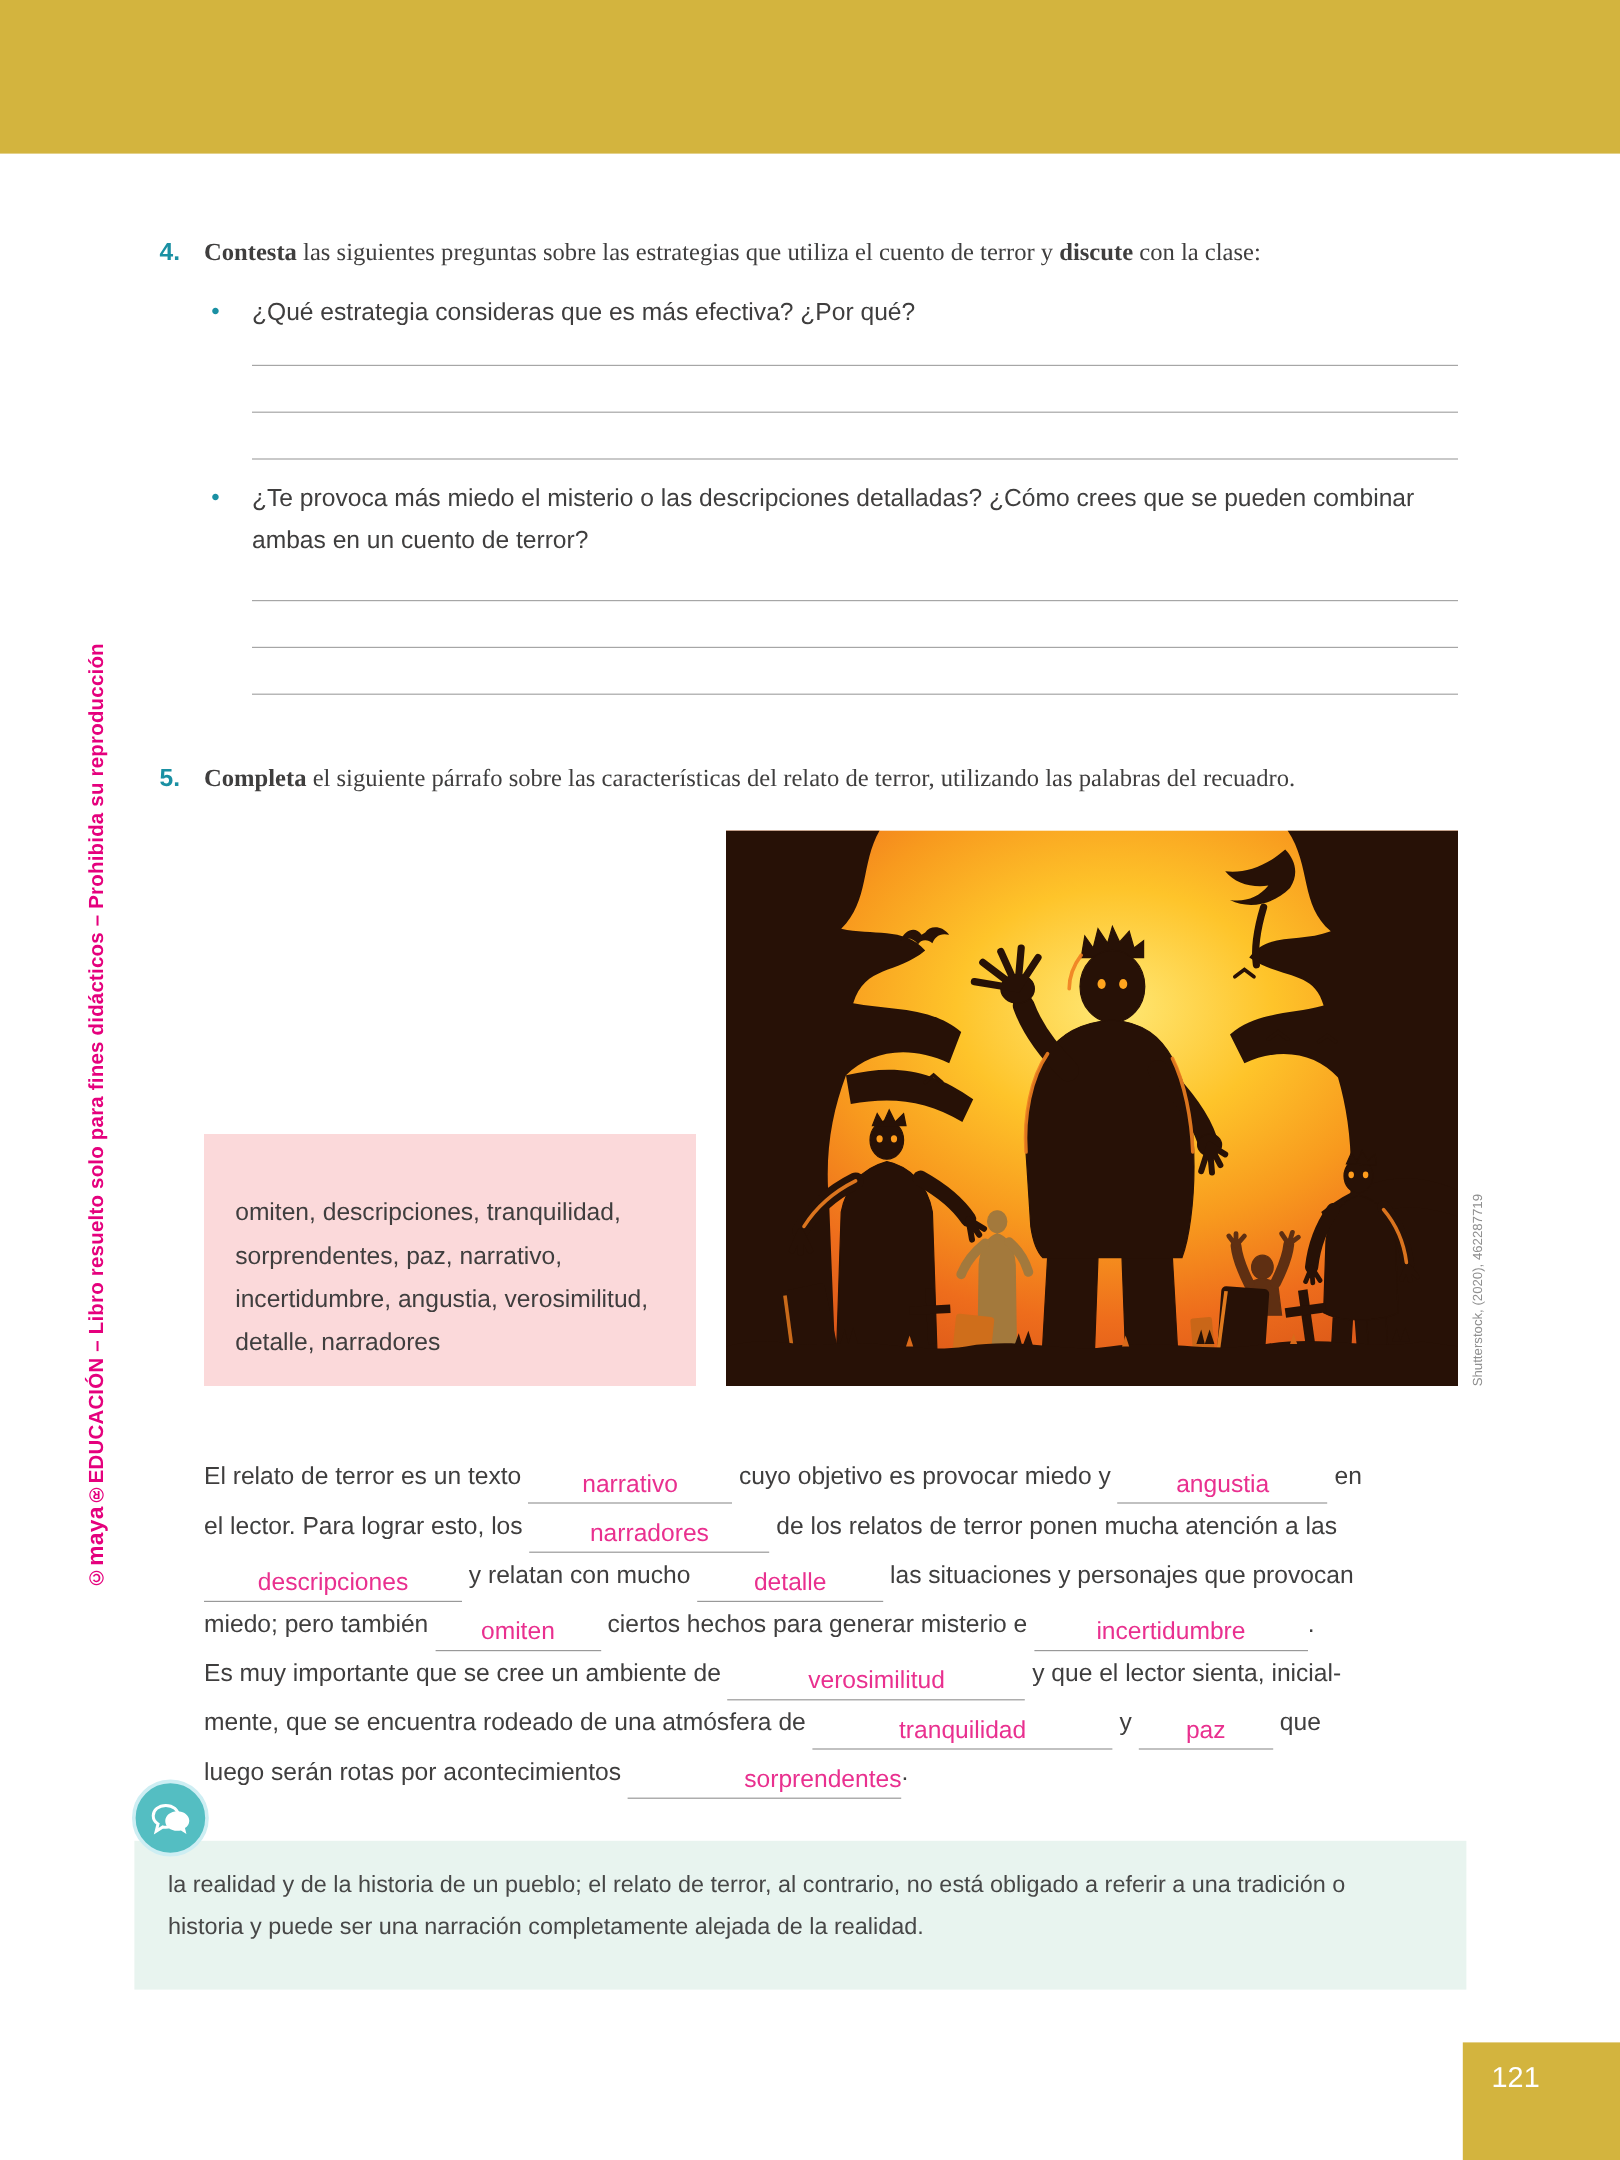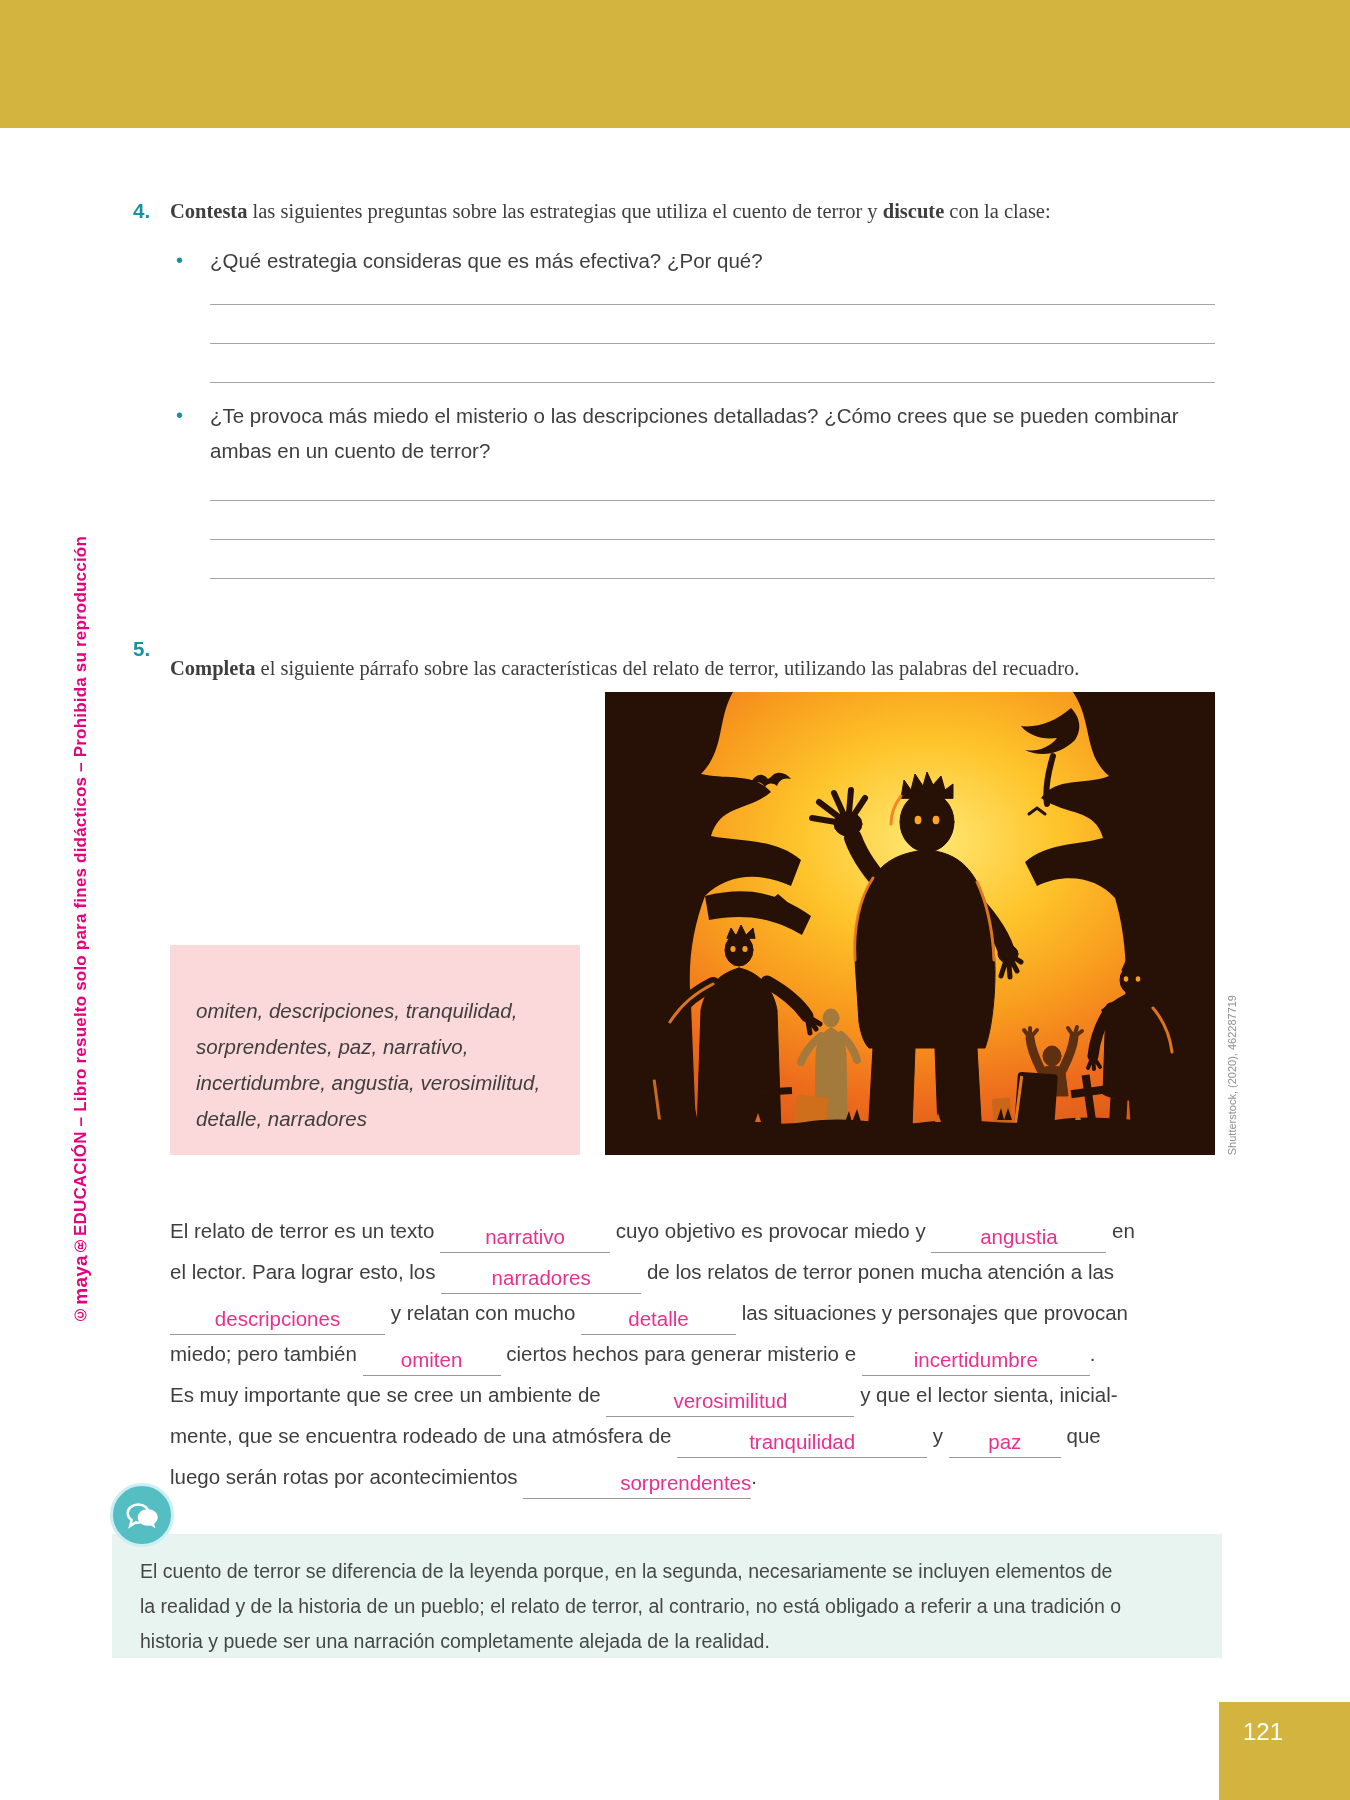--- a/index.html
+++ b/index.html
@@ -9,29 +9,29 @@
   
   .sidebar{position:absolute;left:64px;top:400px;width:34px;height:1060px;display:flex;align-items:center;justify-content:center;}
   .sidebar .vtext{writing-mode:vertical-rl;transform:rotate(180deg);white-space:nowrap;
         color:var(--pink_brand,#e5007d);font-size:17px;font-weight:600;letter-spacing:.2px;}
   .sidebar .brand{font-weight:800;font-size:19px;}
   
   .item{position:absolute;display:flex;}
   .num{color:var(--teal_number,#1a90a3);font-weight:700;font-size:20.5px;width:37px;flex:none;line-height:30px;}
   .item-text{font-size:20.5px;line-height:30px;width:1045px;font-family:Liberation Serif, serif;}
   .item-text b{font-weight:700;}
-  .justify{text-align:justify;line-height:38px;margin-top:19px;}
+  .justify{text-align:justify;line-height:38px;}
   .q{position:absolute;left:176px;display:flex;}
   .dot{color:var(--teal_number,#1a90a3);width:34px;flex:none;font-size:20px;line-height:35px;}
   .q-text{font-size:20.5px;line-height:35px;width:1005px;}
   .rules{position:absolute;left:210px;width:1005px;}
   .rule{height:38px;border-bottom:1.5px solid var(--rule_gray,#a6a6a6);}
   
   .wordbank{position:absolute;left:170px;top:945px;width:410px;height:210px;box-sizing:border-box;
-        background:var(--pink_box_bg,#fbd9da);padding:48px 18px 0 26px;font-size:20.5px;line-height:36px;font-style:italic;}
+        background:var(--pink_box_bg,#fbd9da);padding:48px 18px 0 26px;font-size:20.5px;line-height:36px;}
   
   .illus{position:absolute;left:605px;top:692px;width:610px;height:463px;}
   .credit{position:absolute;left:1224px;top:692px;width:22px;height:463px;}
   .credit span{position:absolute;bottom:0;left:2px;writing-mode:vertical-rl;transform:rotate(180deg);
         white-space:nowrap;font-size:11px;color:#8f8f8f;}
   
   .paragraph{position:absolute;left:170px;top:1212px;width:1050px;}
   .para-line{font-size:20.5px;line-height:38px;white-space:pre;}
   .blank{display:inline-block;border-bottom:1.6px solid #999;text-align:center;
         color:var(--pink_answer,#e9308f);line-height:30px;vertical-align:-6px;}
@@ -237,21 +237,20 @@
       <div class="para-line"><span>luego serán rotas por acontecimientos </span><span class="blank" style="min-width: 228px; text-align: right;">sorprendentes</span><span>.</span></div>
     </div>
 
   <div class="comp-icon">
     <svg viewBox="0 0 44 44" width="42" height="42">
       <path d="M18,11 c-6.2,0 -11,4 -11,9 c0,3 1.6,5.6 4.2,7.2 l-1.6,6.3 l5.8,-3.7 c0.9,0.2 1.8,0.2 2.6,0.2 c6.2,0 11,-4 11,-9.5 C29,15 24.2,11 18,11 Z" fill="none" stroke="#fff" stroke-width="2.6"></path>
       <path d="M28,16 c5.8,0 10.5,3.7 10.5,8.3 c0,2.7 -1.5,5 -3.8,6.5 l1.3,5.2 l-4.8,-3.1 c-1,0.2 -2,0.3 -3.2,0.3 c-5.8,0 -10.5,-3.7 -10.5,-8.6 C17.5,19.7 22.2,16 28,16 Z" fill="#fff"></path>
     </svg>
   </div>
   <div class="comp-box">
-      <div>El cuento de terror se diferencia de la leyenda porque, en la segunda, necesariamente se incluyen elementos de</div>
       <div>la realidad y de la historia de un pueblo; el relato de terror, al contrario, no está obligado a referir a una tradición o</div>
       <div>historia y puede ser una narración completamente alejada de la realidad.</div>
     </div>
 
   <div class="pagenum">
     <span>121</span>
   </div>
 
 </div>
 

